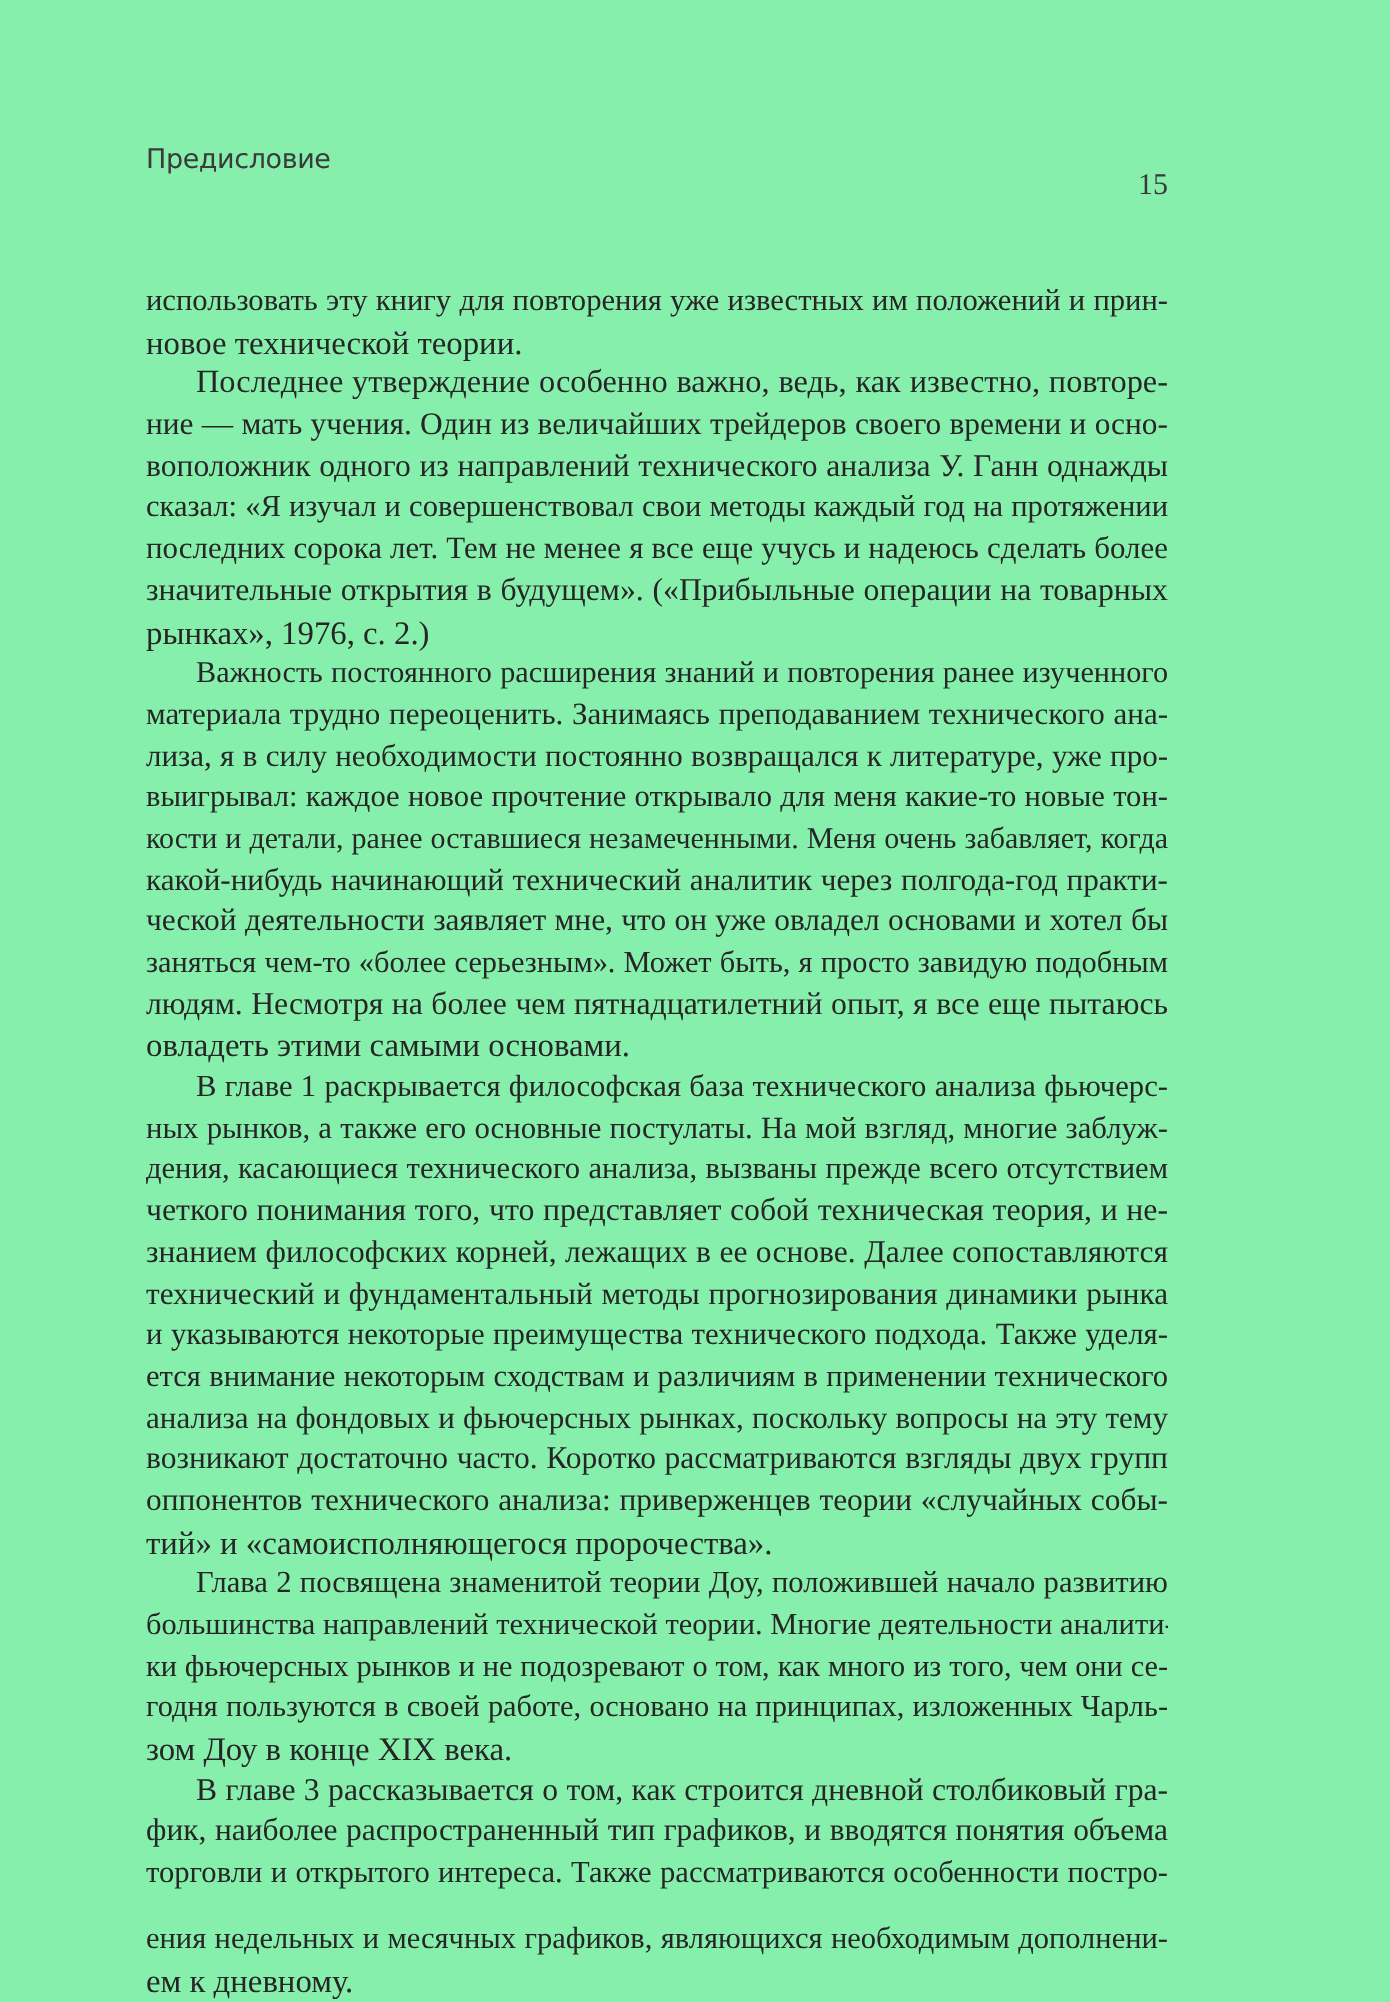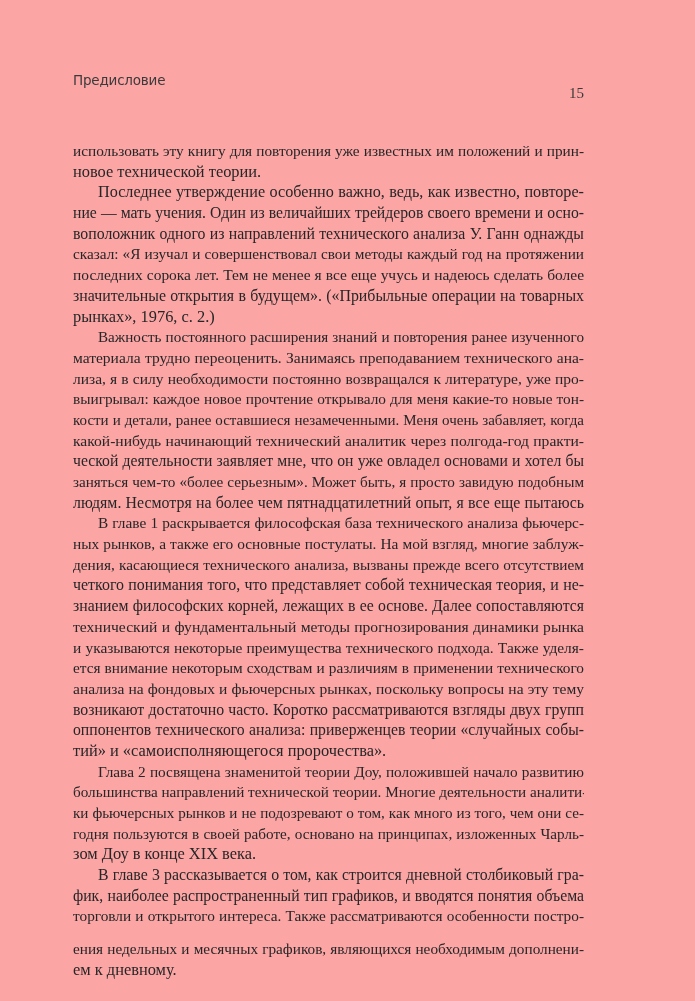--- a/index.html
+++ b/index.html
@@ -1,17 +1,17 @@
 <!DOCTYPE html>
 <html><head>
 <meta charset="utf-8">
 <style>
   html, body { margin: 0; padding: 0; background: #ffffff; }
   body { width: 695px; height: 1001px; position: relative; overflow: hidden; }
-  .page { position: absolute; left: 0; top: 0; width: 695px; height: 1001px; background: #fca5a5; }
+  .page { position: absolute; left: 0; top: 0; width: 695px; height: 1001px; background: #86efac; }
   .running-head {
     position: absolute; left: 73px; top: 72px; width: 511px; height: 20px;
     font-family: "DejaVu Sans", sans-serif; font-size: 13.5px; color: #3a3a3a;
   }
   .running-head .title { position: absolute; left: 0; top: 0; letter-spacing: -0.2px; }
   .running-head .pagenum { position: absolute; right: 0; top: 13px; font-family: Liberation Serif, serif; font-size: 15px; }
   .body-text {
     position: absolute; left: 73px; top: 124px; width: 511px;
     font-family: "Liberation Serif", serif; font-size: 16.4px; color: #262626;
   }
@@ -51,20 +51,21 @@
     <div class="paragraph">
       <span class="line indent" style="font-size: 15.1139px;">Важность постоянного расширения знаний и повторения ранее изученного</span>
       <span class="line" style="font-size: 15.5338px;">материала трудно переоценить. Занимаясь преподаванием технического ана-</span>
       <span class="line" style="font-size: 15.5157px;">лиза, я в силу необходимости постоянно возвращался к литературе, уже про-</span>
       <span class="line" style="font-size: 15.3154px;">выигрывал: каждое новое прочтение открывало для меня какие-то новые тон-</span>
       <span class="line" style="font-size: 15.0036px;">кости и детали, ранее оставшиеся незамеченными. Меня очень забавляет, когда</span>
       <span class="line" style="font-size: 15.5955px;">какой-нибудь начинающий технический аналитик через полгода-год практи-</span>
       <span class="line" style="font-size: 15.7196px;">ческой деятельности заявляет мне, что он уже овладел основами и хотел бы</span>
       <span class="line" style="font-size: 15.1989px;">заняться чем-то «более серьезным». Может быть, я просто завидую подобным</span>
       <span class="line" style="font-size: 15.8819px;">людям. Несмотря на более чем пятнадцатилетний опыт, я все еще пытаюсь</span>
+      <span class="line last">овладеть этими самыми основами.</span>
     </div>
 
     <div class="paragraph">
       <span class="line indent" style="font-size: 15.3363px;">В главе 1 раскрывается философская база технического анализа фьючерс-</span>
       <span class="line" style="font-size: 15.3931px;">ных рынков, а также его основные постулаты. На мой взгляд, многие заблуж-</span>
       <span class="line" style="font-size: 15.2982px;">дения, касающиеся технического анализа, вызваны прежде всего отсутствием</span>
       <span class="line" style="font-size: 15.925px;">четкого понимания того, что представляет собой техническая теория, и не-</span>
       <span class="line" style="font-size: 15.7707px;">знанием философских корней, лежащих в ее основе. Далее сопоставляются</span>
       <span class="line" style="font-size: 15.6069px;">технический и фундаментальный методы прогнозирования динамики рынка</span>
       <span class="line" style="font-size: 15.4113px;">и указываются некоторые преимущества технического подхода. Также уделя-</span>

